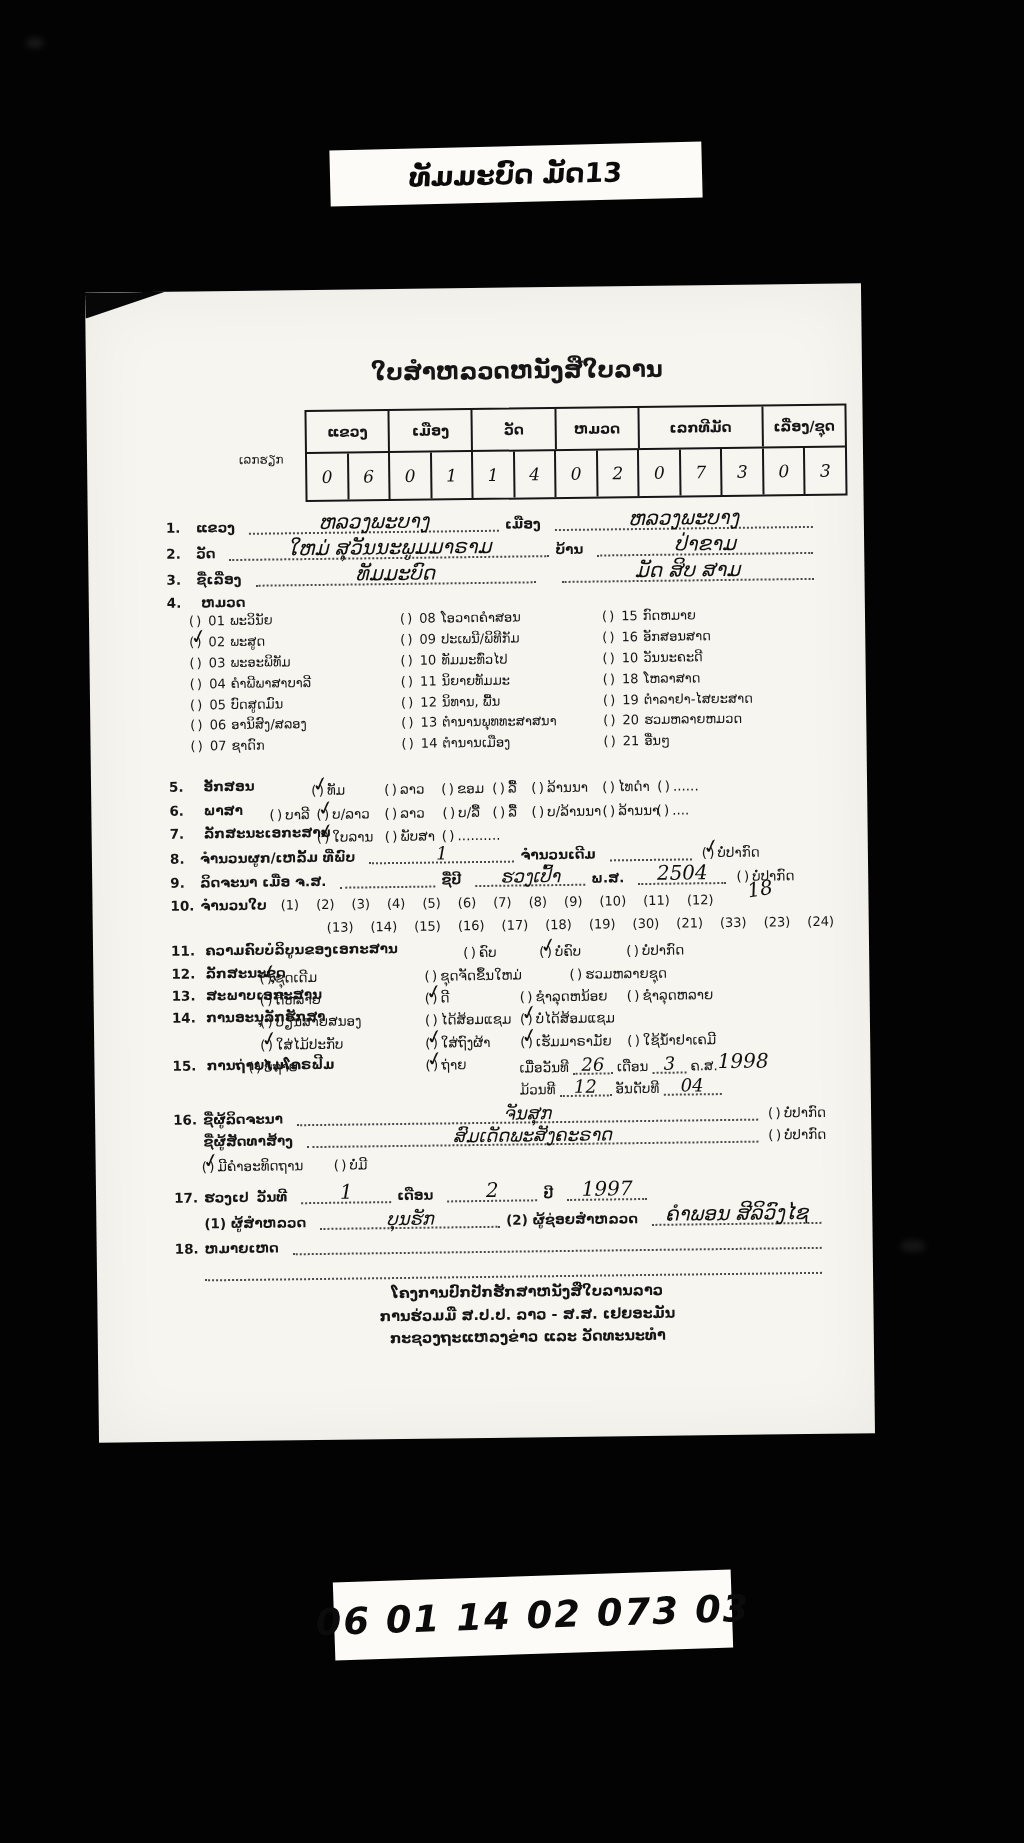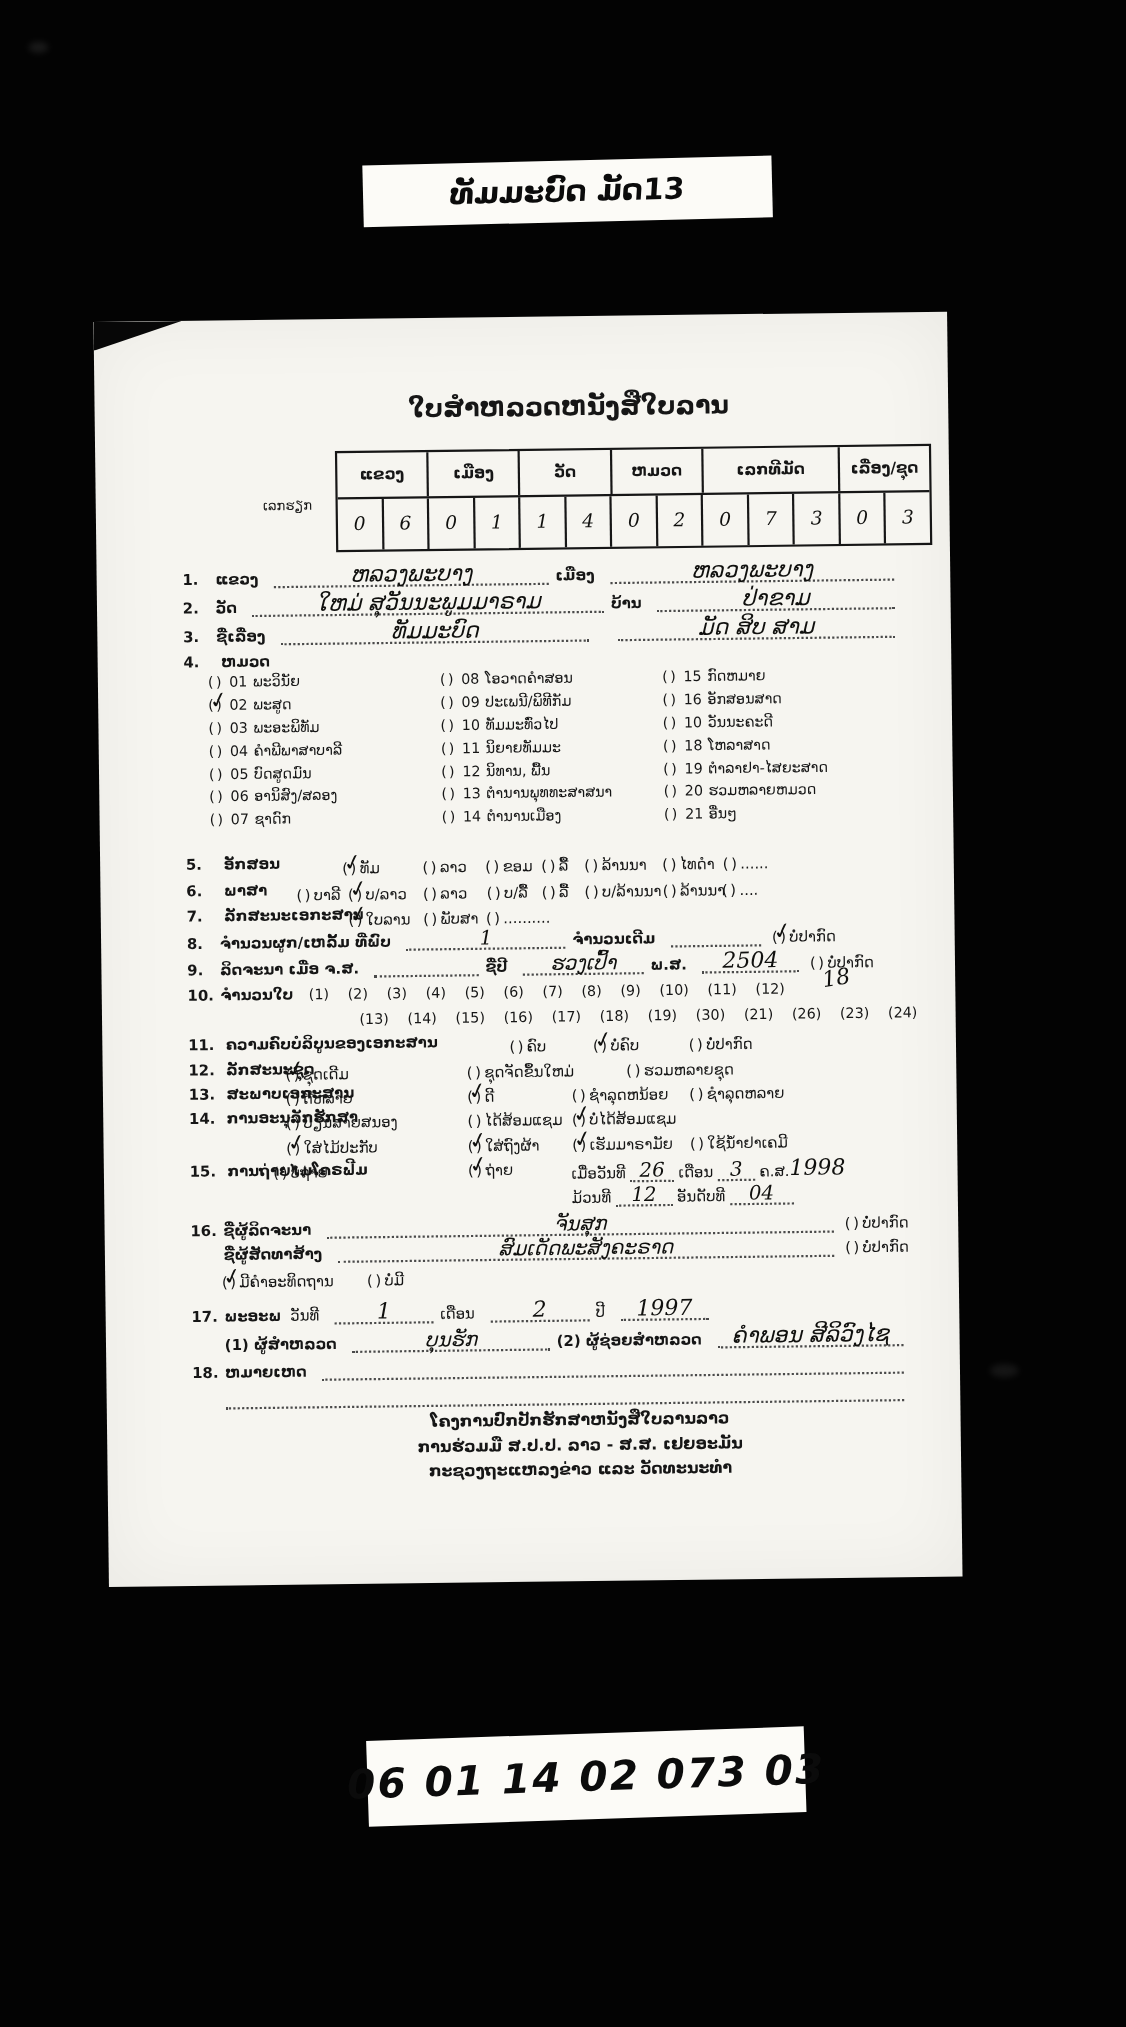--- a/index.html
+++ b/index.html
@@ -45,21 +45,21 @@
   .ct-dc{flex:1 1 0;min-width:0;border-right:2px solid var(--ink);
     display:flex;align-items:center;justify-content:center}
   .ct-dc:last-child{border-right:none}
   .ct-d{font-size:26px}
 
   
   .row{position:absolute;left:78px;right:45px;height:22px;font-size:13.5px;white-space:nowrap}
   .flow{display:flex;align-items:flex-end}
   .rnum{display:inline-block;width:30px;font-weight:bold;flex:0 0 30px}
   .rlabel{font-weight:bold;margin-right:8px}
-  .plain{font-weight:normal}
+  .plain{font-weight:bold}
   .fill{display:inline-block;position:relative;height:15px;margin:0 6px;
     border-bottom:2px dotted var(--dots)}
   .grow{flex:1 1 auto}
   .fill .hw{position:absolute;left:0;right:0;bottom:-2px;text-align:center}
   .hw{font-family:"DejaVu Serif","Liberation Serif",serif;font-style:italic;color:var(--pen);
     font-size:17px;white-space:nowrap}
   .hw.big{font-size:20px}
   .hw.med{font-size:18px}
 
   
@@ -356,21 +356,21 @@
 
       <span class="leafn">(13)</span>
           <span class="leafn">(14)</span>
           <span class="leafn">(15)</span>
           <span class="leafn">(16)</span>
           <span class="leafn">(17)</span>
           <span class="leafn">(18)</span>
           <span class="leafn">(19)</span>
           <span class="leafn">(30)</span>
           <span class="leafn">(21)</span>
-          <span class="leafn">(26)</span>
+          <span class="leafn">(33)</span>
           <span class="leafn">(23)</span>
           <span class="leafn">(24)</span>
         </div>
     </div>
 
     <div class="row" style="top:651px">
       <span class="rnum">11.</span>
       <span class="rlabel">ຄວາມຄົບບໍລິບູນຂອງເອກະສານ</span>
       <span class="opt" style="left:292px"><span class="cb"></span><span>ຄົບ</span></span>
       <span class="opt" style="left:368px"><span class="cb checked"></span><span>ບໍ່ຄົບ</span></span>
@@ -454,21 +454,21 @@
         </span>
       <span class="opt-inline"><span class="cb"></span><span>ບໍ່ປາກົດ</span></span>
     </div>
     <div class="row" style="top:862px">
       <span class="opt" style="left:28px"><span class="cb checked"></span><span>ມີຄຳອະທິດຖານ</span></span>
       <span class="opt" style="left:160px"><span class="cb"></span><span>ບໍ່ມີ</span></span>
     </div>
 
     <div class="row flow" style="top:892px">
       <span class="rnum">17.</span>
-      <span class="rlabel">ພະອະພ</span>
+      <span class="rlabel">ຮວງເປ</span>
       <span class="rlabel plain">ວັນທີ</span>
       <span class="fill" style="width:90px">
           <span class="hw big">1</span>
         </span>
       <span class="rlabel plain">ເດືອນ</span>
       <span class="fill" style="width:90px">
           <span class="hw big">2</span>
         </span>
       <span class="rlabel plain">ປີ</span>
       <span class="fill" style="width:80px">

